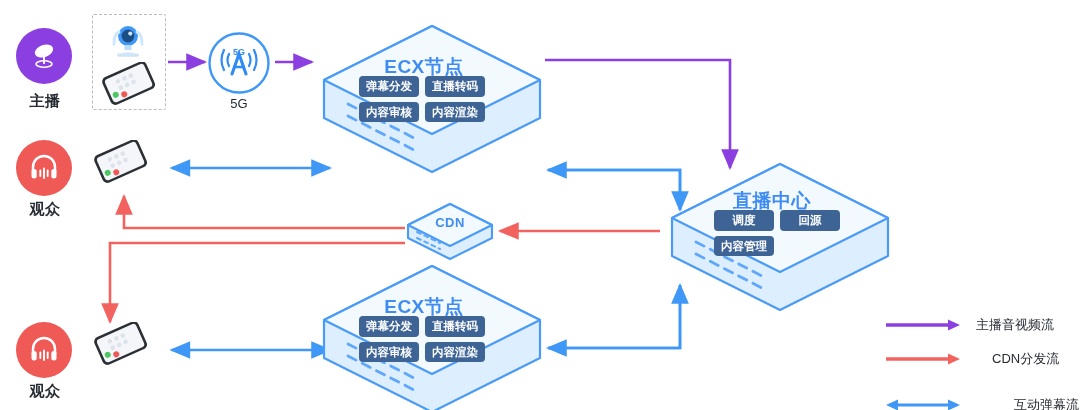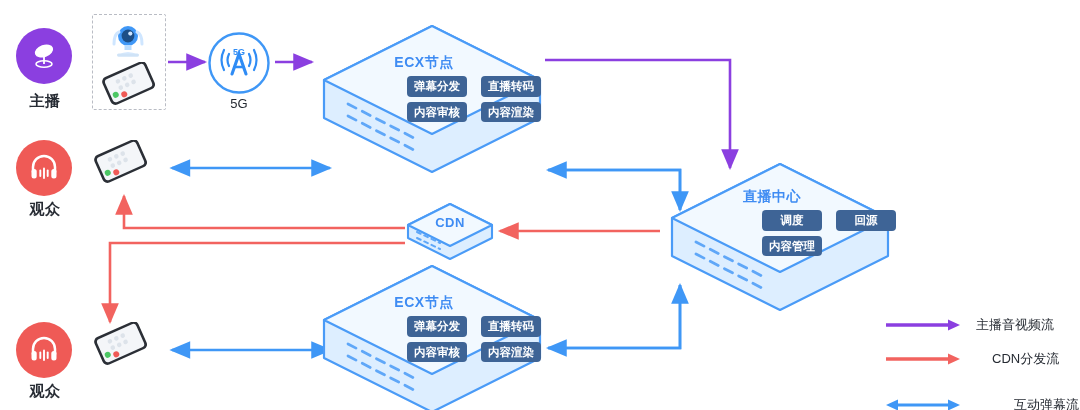--- a/index.html
+++ b/index.html
@@ -57,32 +57,31 @@
     font-size:13px;color:#262b33;
   }
 
   
   .iso{position:absolute;}
   .iso .title{
     position:absolute;
     left:0;right:16px;
     text-align:center;
     color:#3f8cf3;
-    font-size:14px;
+    font-size:19px;
     font-weight:700;
     letter-spacing:.5px;
     white-space:nowrap;
   }
   .tagwrap{
     position:absolute;
     display:flex;
     flex-wrap:wrap;
-    gap:5px 14px;
+    gap:5px 6px;
     justify-content:flex-start;
-    margin-left:48px;
   }
   .tag{
     background:#3e6496;
     color:#ffffff;
     font-size:11.5px;
     font-weight:700;
     border-radius:4px;
     padding:4px 7px;
     line-height:1.1;
     white-space:nowrap;

